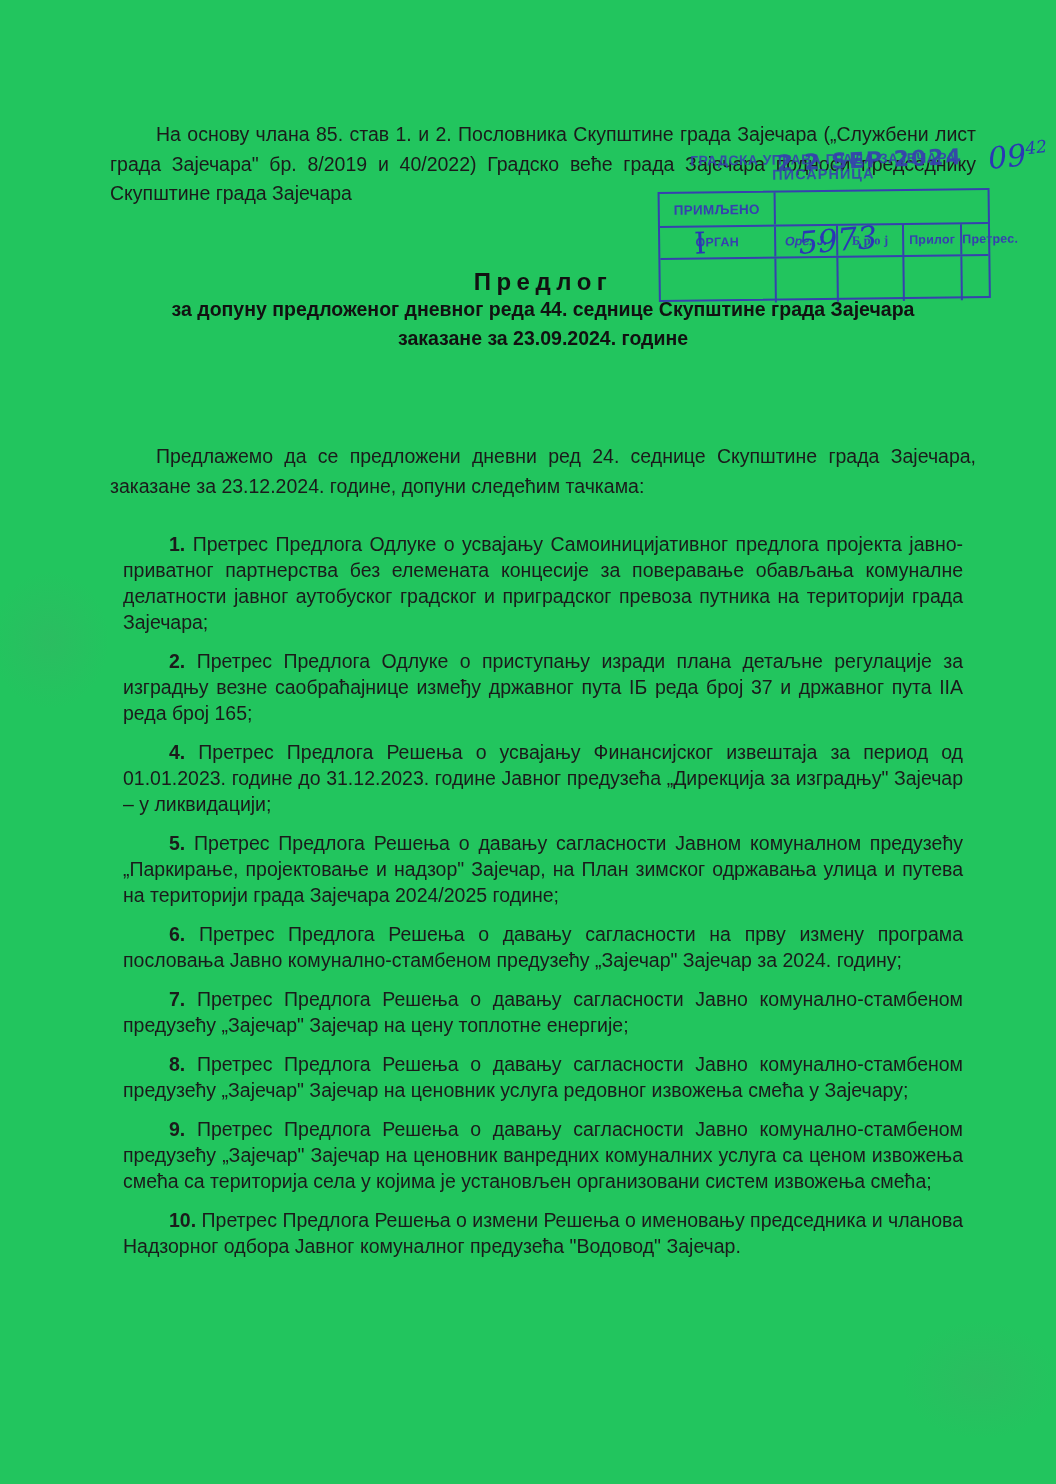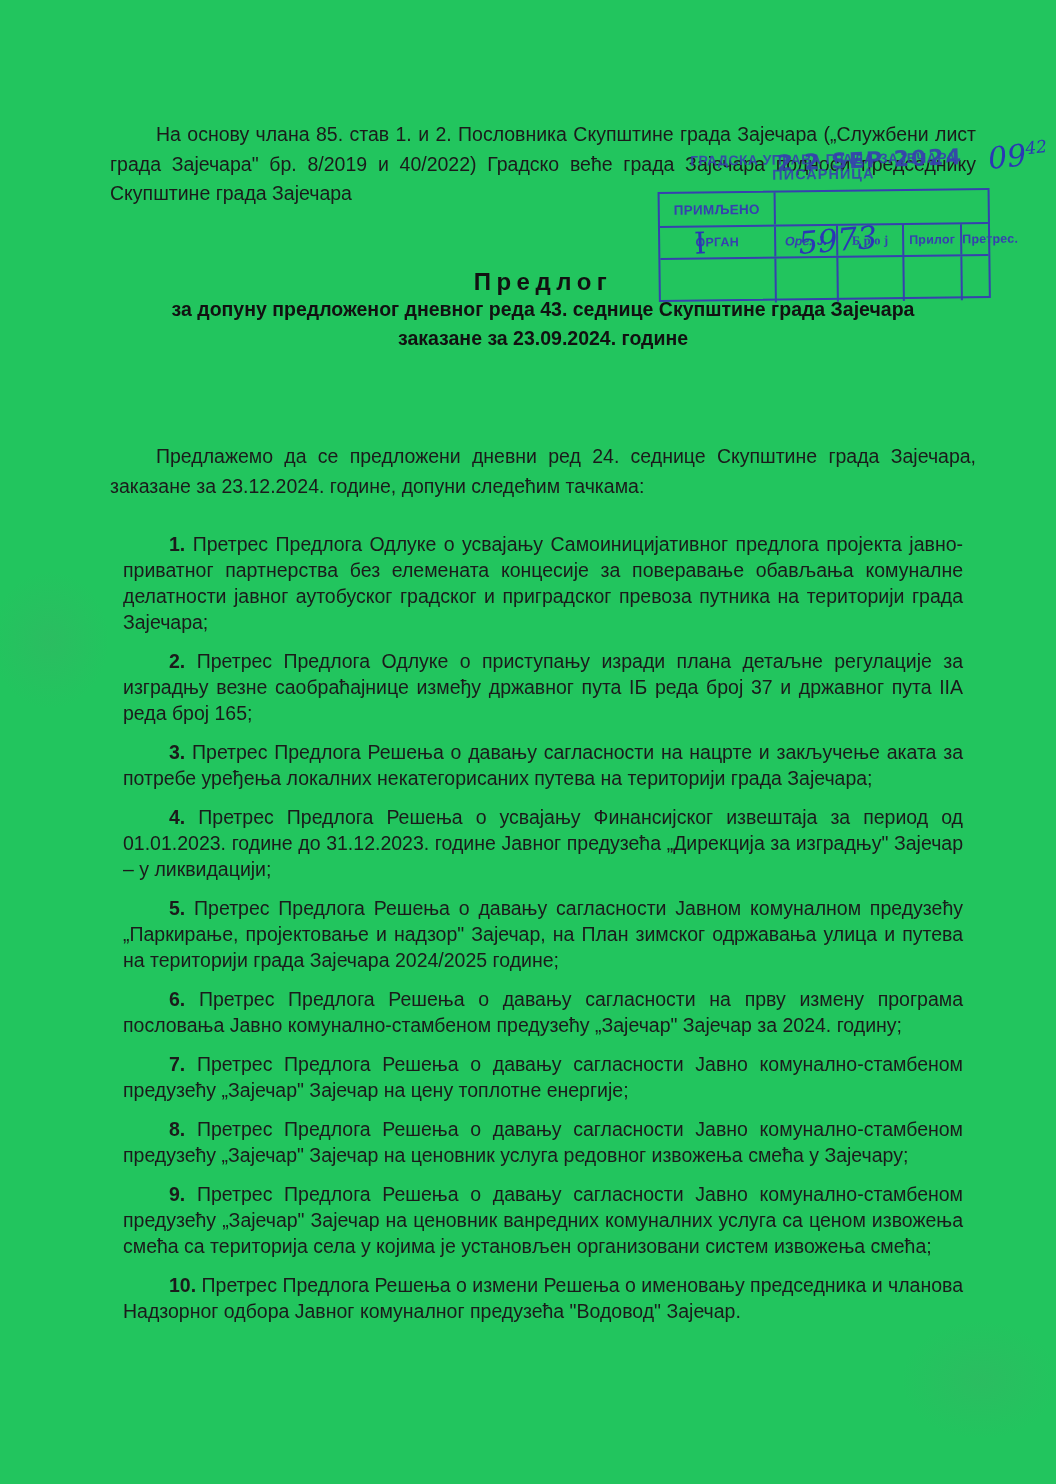--- a/index.html
+++ b/index.html
@@ -230,32 +230,31 @@
 
   <div class="scan-blotch" style="left:-10px; top:570px; width:120px; height:140px;"></div>
   <div class="scan-blotch" style="left:900px; top:1320px; width:160px; height:120px;"></div>
 
   <div class="intro-block">
     <p class="para indent">На основу члана 85. став 1. и 2. Пословника Скупштине града Зајечара („Службени лист града Зајечара" бр. 8/2019 и 40/2022) Градско веће града Зајечара подноси председнику Скупштине града Зајечара</p>
   </div>
 
   <div class="title-block">
     <div class="title-main">Предлог</div>
-    <div class="title-sub">за допуну предложеног дневног реда 43. седнице  Скупштине града Зајечара</div>
+    <div class="title-sub">за допуну предложеног дневног реда 44. седнице  Скупштине града Зајечара</div>
     <div class="title-sub">заказане за 23.09.2024. године</div>
   </div>
 
   <div class="lead-block">
     <p class="para indent">Предлажемо да се предложени дневни ред 24. седнице Скупштине града Зајечара, заказане  за 23.12.2024. године, допуни следећим тачкама:</p>
   </div>
 
   <div class="items-block">
     <p class="item"><span class="num">1.</span><span> Претрес Предлога Одлуке о усвајању Самоиницијативног предлога пројекта јавно-приватног партнерства без елемената концесије за повeравање обављања комуналне делатности јавног аутобуског градског и приградског превоза путника на територији града Зајечара;</span></p>
     <p class="item"><span class="num">2.</span><span> Претрес Предлога Одлуке о приступању изради плана детаљне регулације за изградњу везне саобраћајнице између државног пута IБ реда број 37 и државног пута IIA реда број 165;</span></p>
-    <p class="item"><span class="num">3.</span><span> Претрес Предлога Решења о давању сагласности на нацрте и закључење аката за потребе уређења локалних некатегорисаних путева на територији града Зајечара;</span></p>
     <p class="item"><span class="num">4.</span><span> Претрес Предлога  Решења о усвајању Финансијског извештаја за период од 01.01.2023. године до 31.12.2023. године Јавног предузећа „Дирекција за изградњу" Зајечар – у ликвидацији;</span></p>
     <p class="item"><span class="num">5.</span><span> Претрес Предлога Решења о давању сагласности Јавном комуналном предузећу „Паркирање, пројектовање и  надзор" Зајечар, на План зимског одржавања улица и путева на територији града Зајечара 2024/2025 године;</span></p>
     <p class="item"><span class="num">6.</span><span> Претрес Предлога Решења о давању сагласности  на прву измену програма пословања Јавно комунално-стамбеном предузећу „Зајечар" Зајечар за 2024. годину;</span></p>
     <p class="item"><span class="num">7.</span><span> Претрес Предлога Решења о давању сагласности Јавно комунално-стамбеном предузећу „Зајечар" Зајечар на цену топлотне енергије;</span></p>
     <p class="item"><span class="num">8.</span><span> Претрес Предлога Решења о давању сагласности   Јавно комунално-стамбеном предузећу „Зајечар" Зајечар на ценовник  услуга редовног извожења смећа у Зајечару;</span></p>
     <p class="item"><span class="num">9.</span><span> Претрес Предлога Решења о давању сагласности   Јавно комунално-стамбеном предузећу „Зајечар" Зајечар на ценовник  ванредних комуналних услуга са ценом извожења смећа са територија села у којима је установљен организовани систем извожења смећа;</span></p>
     <p class="item"><span class="num">10.</span><span> Претрес Предлога Решења о измени Решења о именовању председника и чланова Надзорног одбора Јавног  комуналног предузећа "Водовод" Зајечар.</span></p>
   </div>
 
   <div class="stamp">

